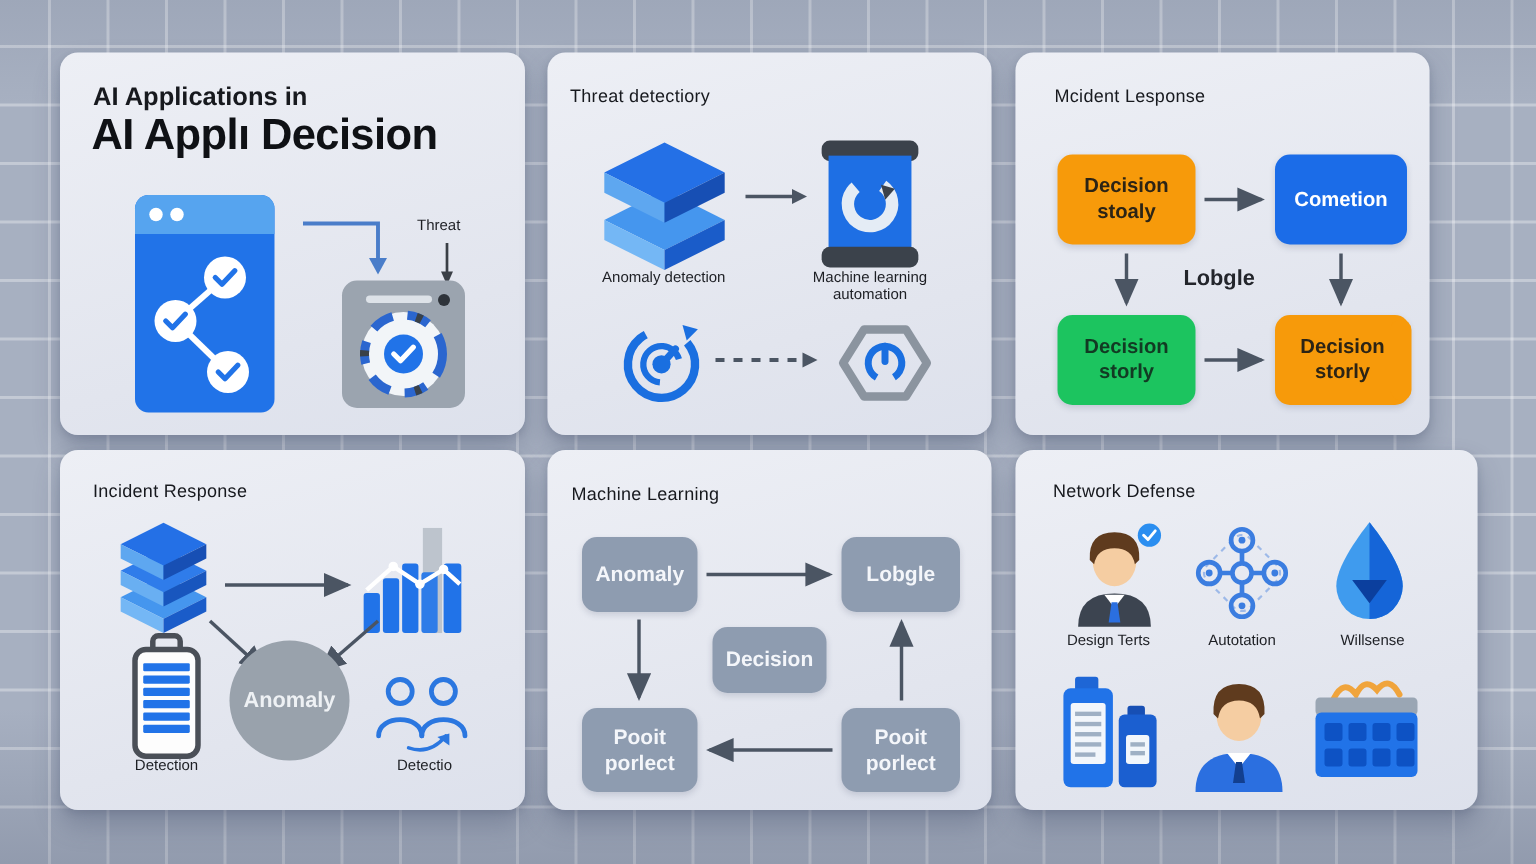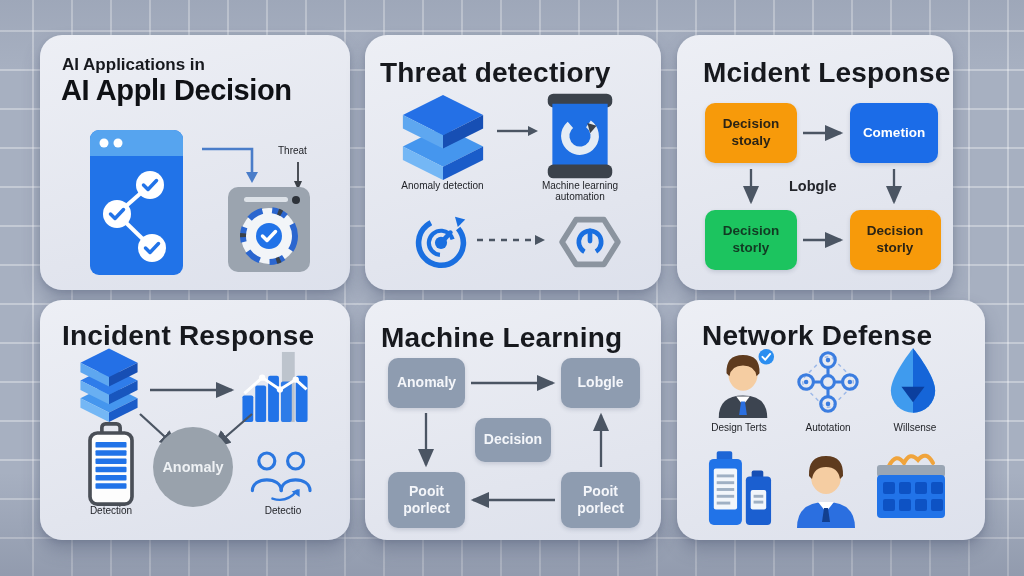--- a/index.html
+++ b/index.html
@@ -14,25 +14,25 @@
     background-position:-7px -9px;
     position:relative;
   }
   .vignette {
     position:absolute; inset:0; pointer-events:none;
     background:linear-gradient(180deg, rgba(80,90,115,.10) 0%, rgba(80,90,115,0) 12%, rgba(80,90,115,0) 82%, rgba(70,80,105,.22) 100%);
   }
   .card {
     position:absolute;
     background:linear-gradient(165deg,#edeff5 0%,#e2e5ee 70%,#dde1ec 100%);
-    border-radius:22px;
+    border-radius:12px;
     box-shadow:0 10px 18px rgba(60,70,100,.30), 0 2px 5px rgba(60,70,100,.18);
   }
   .card > * { position:absolute; }
-  .ptitle { font-size:28px; font-weight:700; color:#17191e; letter-spacing:.2px; white-space:nowrap; }
+  .ptitle { font-size:12px; font-weight:400; color:#17191e; letter-spacing:.2px; white-space:nowrap; }
   .lbl { font-size:10px; font-weight:400; color:#1d1f24; text-align:center; }
   .pre { white-space:pre-line; }
   
   .t1a { font-size:17px; font-weight:600; color:#17191e; }
   .t1b { font-size:29px; font-weight:800; color:#0f1115; letter-spacing:-.4px; }
   
   .fbox {
     border-radius:10px; display:flex; align-items:center; justify-content:center;
     text-align:center; font-size:13.5px; font-weight:600; line-height:1.25;
     box-shadow:0 2px 4px rgba(60,70,100,.18);

